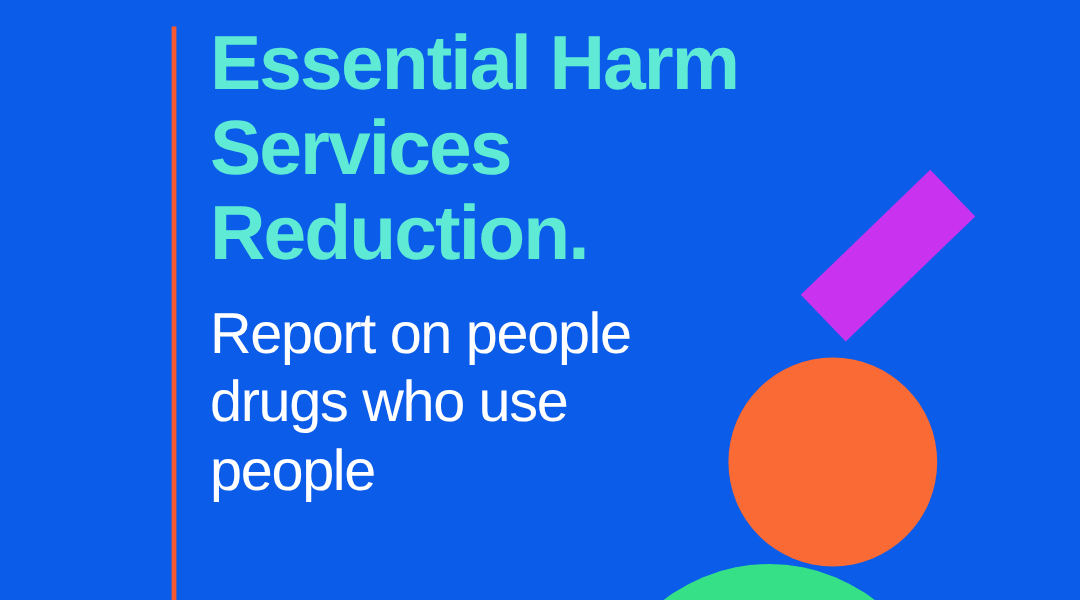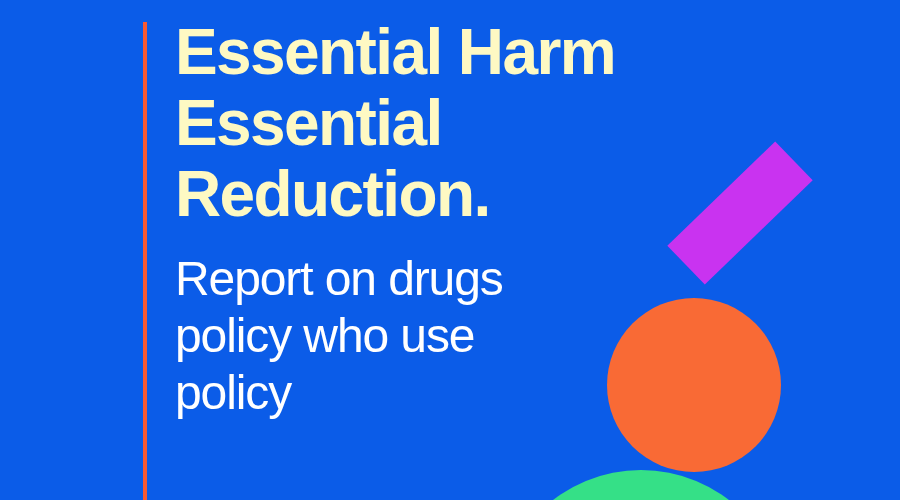--- a/index.html
+++ b/index.html
@@ -65,21 +65,21 @@
   
   .text-block {
     position: absolute;
     left: 175px;
     top: 0;
     width: 470px;
   }
   .title {
     margin: 0;
     padding: 0;
-    color: #fef9c3;
+    color: #5eead4;
     font-weight: bold;
     font-size: 64px;
     line-height: 71px;
     letter-spacing: -1.6px;
     padding-top: 17px;
   }
   .title .tline {
     display: block;
     white-space: nowrap;
   }
@@ -107,23 +107,23 @@
     <div class="shape-magenta"></div>
     <div class="shape-orange-circle"></div>
     <div class="shape-green-circle"></div>
   </div>
 
   <div class="rule-vertical"></div>
 
   <div class="text-block">
     <h1 class="title">
       <span class="tline">Essential Harm</span>
-      <span class="tline">Essential</span>
+      <span class="tline">Services</span>
       <span class="tline">Reduction.</span>
     </h1>
     <p class="subtitle">
-      <span class="sline">Report on drugs</span>
-      <span class="sline">policy who use</span>
-      <span class="sline">policy</span>
+      <span class="sline">Report on people</span>
+      <span class="sline">drugs who use</span>
+      <span class="sline">people</span>
     </p>
   </div>
 
 </div>
 
 </body></html>

